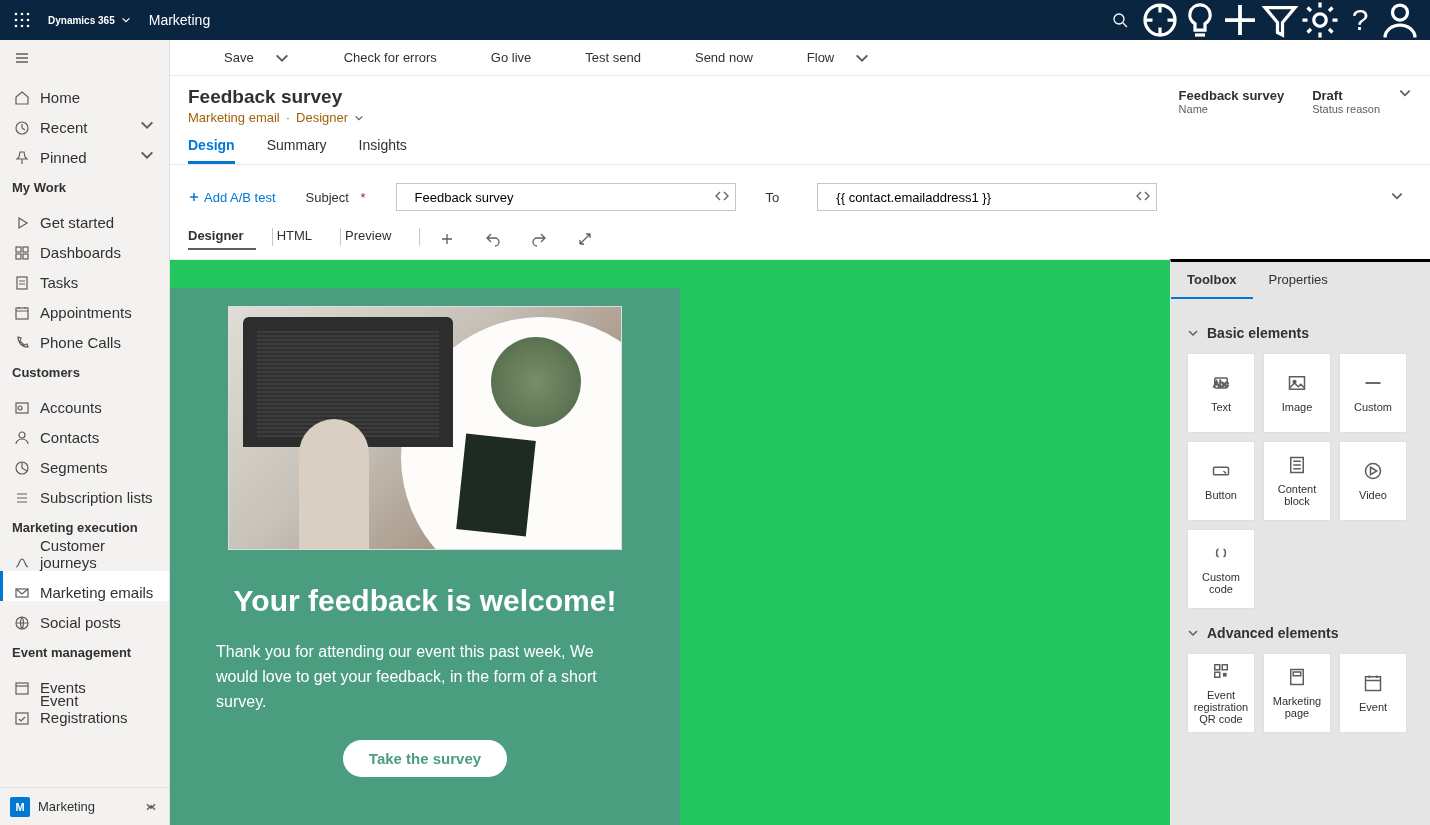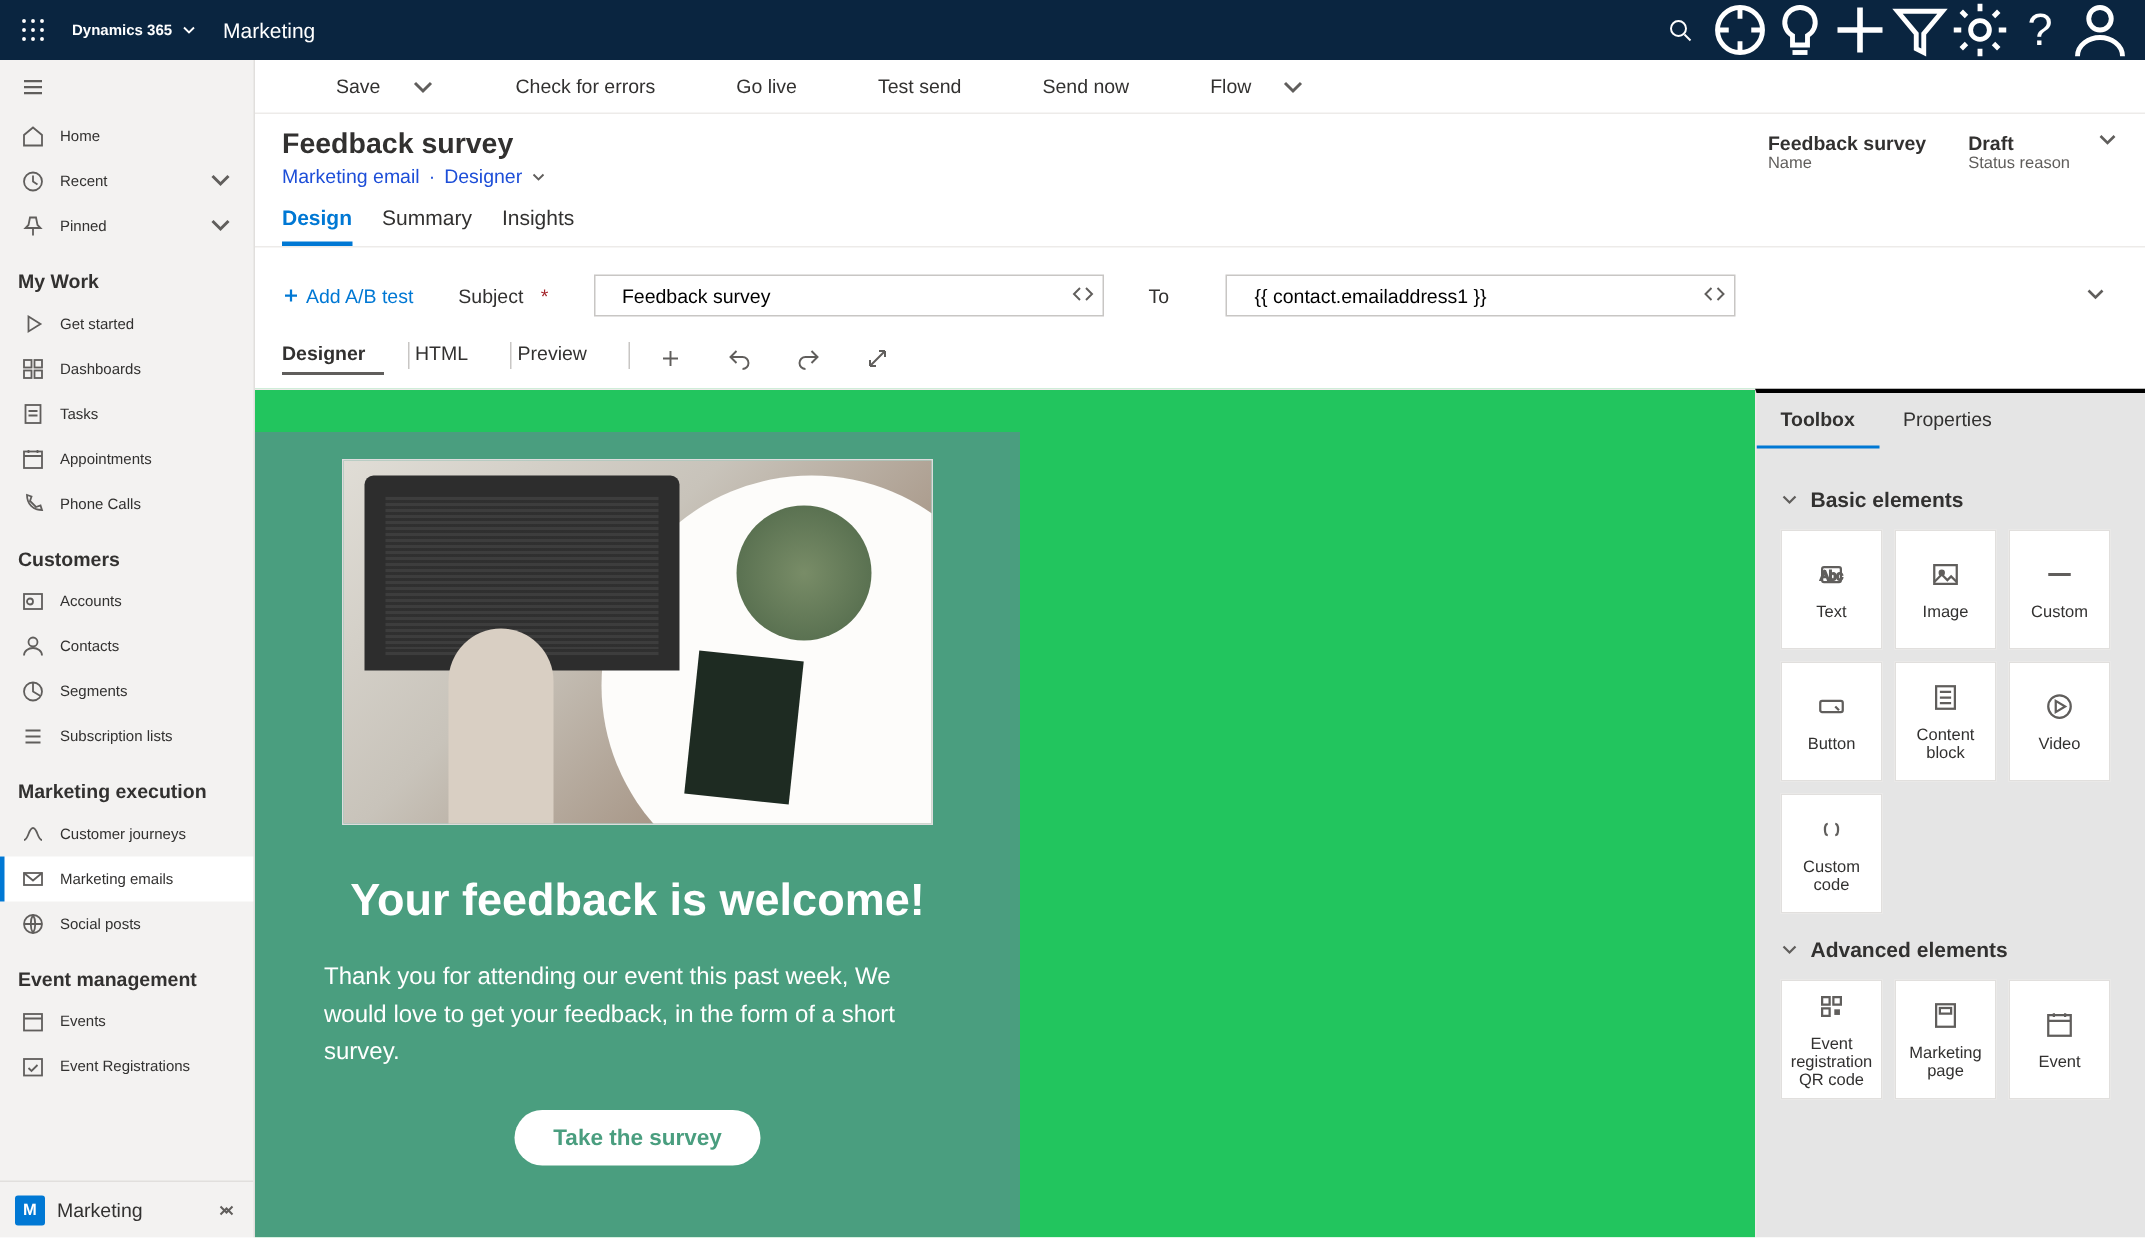--- a/index.html
+++ b/index.html
@@ -13,50 +13,50 @@
 .topbar .spacer { flex: 1; }
 .topbar .tb-icon { width: 40px; height: 40px; display:flex; align-items:center; justify-content:center; cursor:pointer; }
 .topbar svg { fill:#fff; }
 
 
 .layout { display:flex; height: calc(825px - 40px); }
 
 
 .sidebar { width: 170px; background:#f3f2f1; border-right:1px solid #e1dfdd; display:flex; flex-direction:column; overflow-y:auto; }
 .sidebar .hamburger { height:36px; display:flex; align-items:center; padding:0 14px; cursor:pointer; }
-.sidebar .nav-item { height:30px; display:flex; align-items:center; padding:0 14px; gap:10px; cursor:pointer; font-size:10px; }
+.sidebar .nav-item { height:30px; display:flex; align-items:flex-end; padding:0 14px; gap:10px; cursor:pointer; font-size:15px; }
 .sidebar .nav-item.active { background:#fff; border-left:3px solid #0078d4; padding-left:11px; }
 .sidebar .nav-item .chev { margin-left:auto; }
 .sidebar .section-label { font-weight:600; font-size:13px; padding:14px 12px 6px 12px; color:#323130; }
 .sidebar .footer-sel { margin-top:auto; height:38px; display:flex; align-items:center; padding:0 10px; gap:8px; border-top:1px solid #e1dfdd; cursor:pointer; }
 .sidebar .footer-sel .badge { width:20px; height:20px; background:#0078d4; color:#fff; font-size:11px; font-weight:600; display:flex; align-items:center; justify-content:center; border-radius:2px;}
 .sidebar .ico { width:16px; height:16px; display:flex; align-items:center; justify-content:center; flex-shrink:0;}
 .sidebar svg { width:16px; height:16px; fill:#605e5c; stroke:#605e5c; }
 
 
 .main { flex:1; display:flex; flex-direction:column; background:#fff; position:relative; }
 
 
 .cmdbar { height:36px; border-bottom:1px solid #edebe9; display:flex; align-items:center; padding:0 12px; gap:4px; }
 .cmdbar .cmd { height:32px; padding:0 8px; display:flex; align-items:center; gap:18px; cursor:pointer; font-size:13px; }
 .cmdbar svg { width:16px; height:16px; fill:#605e5c; }
 
 
 .rec-header { padding:10px 18px 0 18px; display:flex; align-items:flex-start; }
 .rec-header .title-blk h1 { font-size:19px; font-weight:700; }
-.rec-header .title-blk .crumb { font-size:13px; color:#1d4ed8; margin-top:2px; display:flex; align-items:center; gap:6px; }
+.rec-header .title-blk .crumb { font-size:13px; color:#a16207; margin-top:2px; display:flex; align-items:center; gap:6px; }
 .rec-header .title-blk .crumb .link { cursor:pointer; }
 .rec-header .rspacer { flex:1; }
 .rec-header .meta { display:flex; gap:28px; align-items:flex-start; padding-top:2px; }
 .rec-header .meta .m-val { font-size:13px; font-weight:600; }
 .rec-header .meta .m-lbl { font-size:11px; color:#605e5c; }
 .rec-header .chev-btn { margin-left:18px; cursor:pointer; }
 
 
-.tabs { display:flex; gap:20px; padding:12px 18px 0 18px; border-bottom:1px solid #edebe9; }
+.tabs { display:flex; gap:32px; padding:12px 18px 0 18px; border-bottom:1px solid #edebe9; }
 .tab { padding:0 0 8px 0; cursor:pointer; font-size:14px; }
 .tab.active { font-weight:600; border-bottom:3px solid #0078d4; color:#0078d4; }
 
 
 .fields-row { display:flex; align-items:center; padding:18px 18px 10px 18px; gap:30px; }
 .fields-row .ab-link { color:#0078d4; cursor:pointer; display:flex; align-items:center; gap:4px; }
 .fields-row .fld-lbl { font-size:13px; margin-right:8px; }
 .fields-row .req { color:#a4262c; }
 .fields-row .fld-input { position:relative; }
 .fields-row input { height:28px; border:1px solid #c8c6c4; padding:0 30px 0 18px; font-size:13px; }

